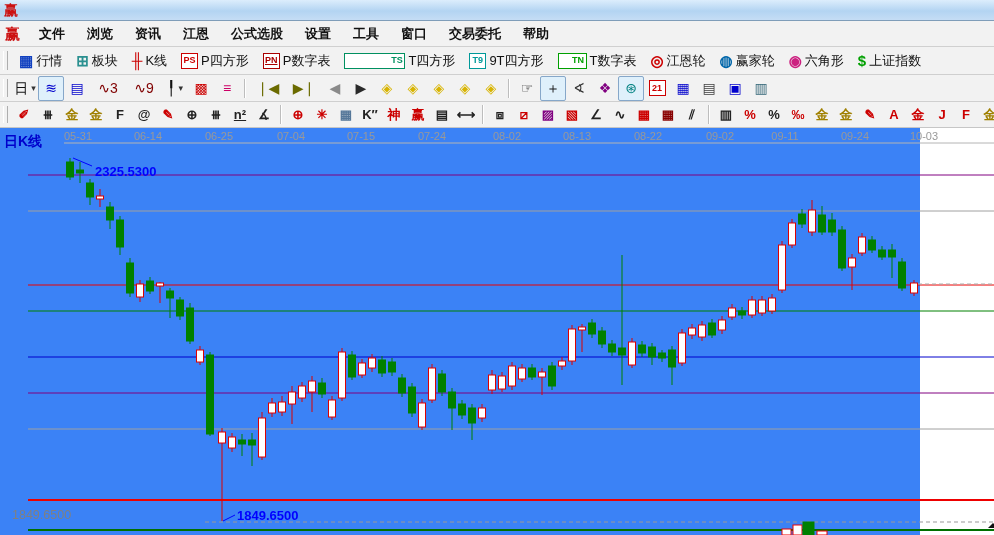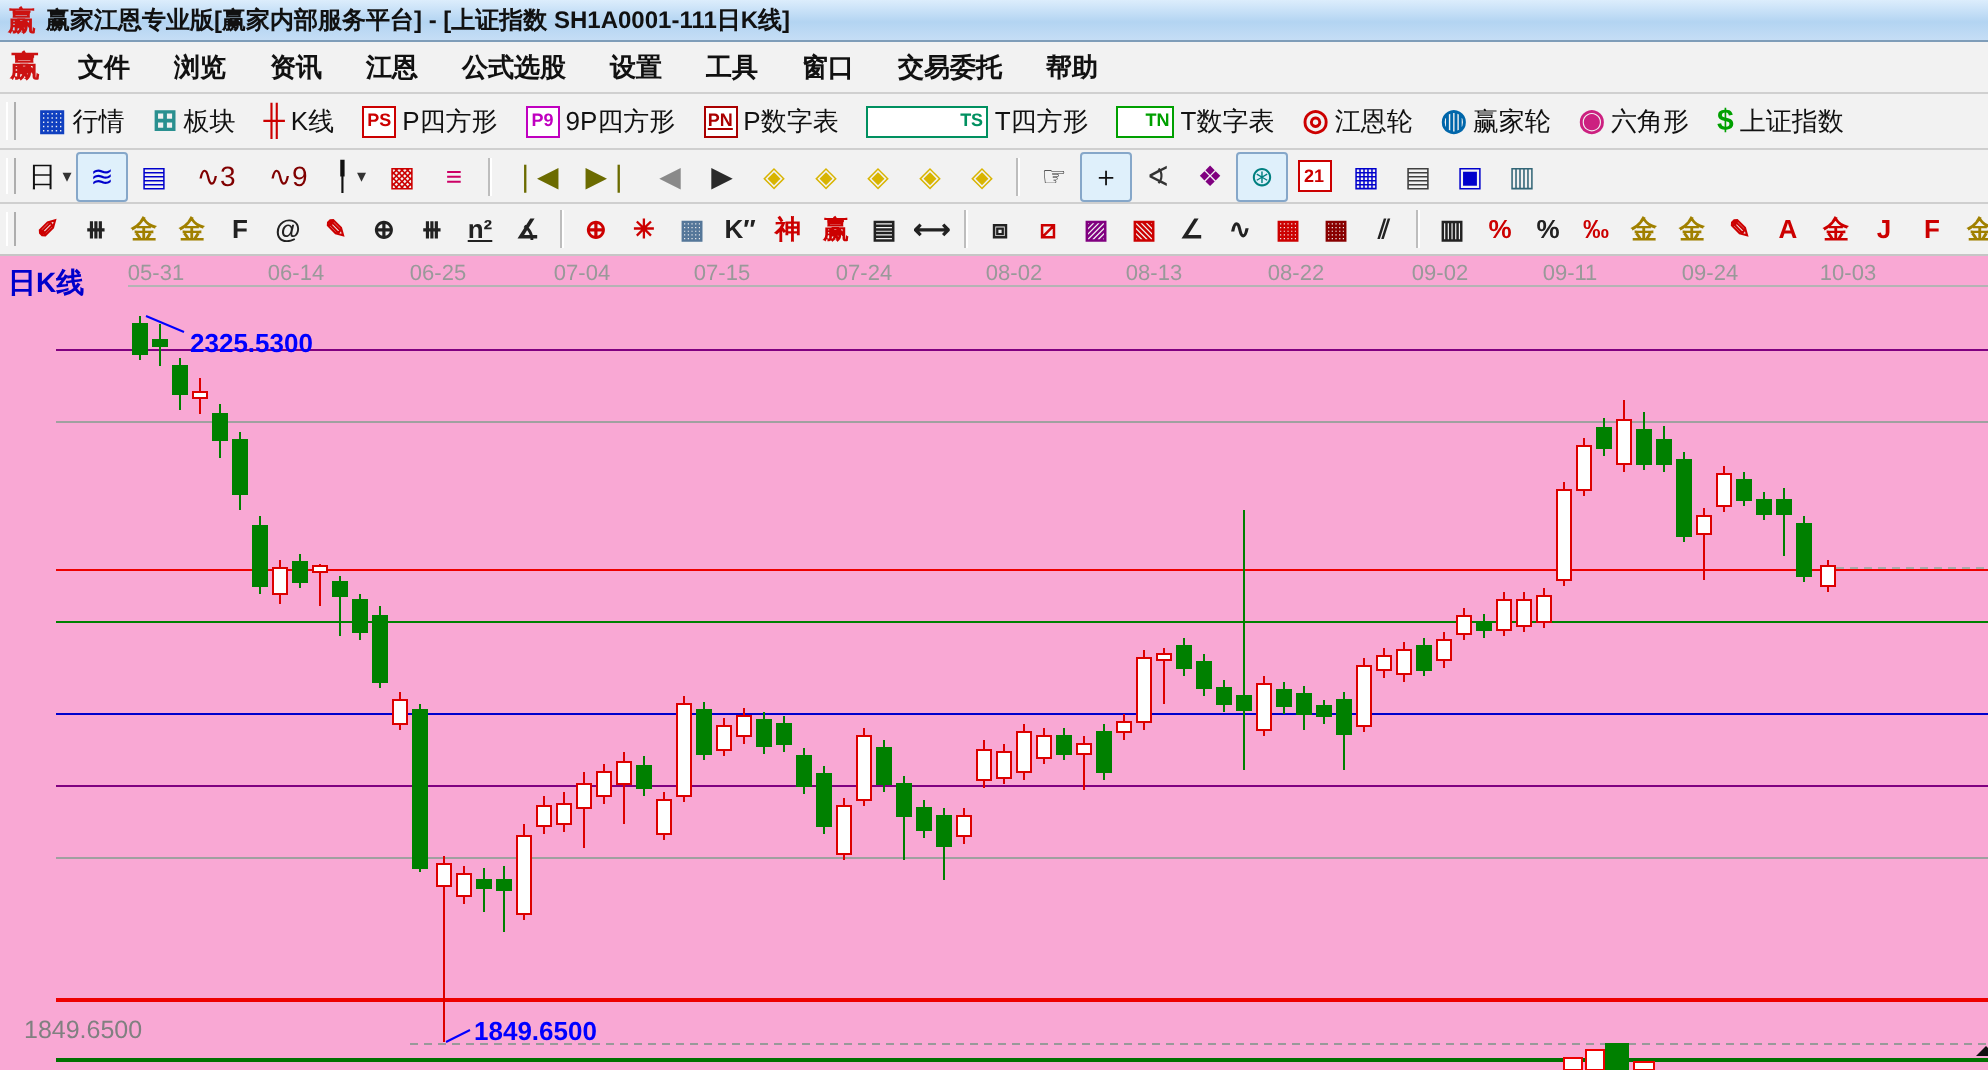--- a/index.html
+++ b/index.html
@@ -38,33 +38,32 @@
   .glyph{font-size:14px;line-height:1;}
   .tb1 .glyph{font-size:15px;font-weight:bold;}
   .tb3 .glyph{font-size:13px;font-weight:bold;}
   .tlabel{font-size:13px;color:#111;}
   .badge{display:inline-flex;align-items:center;justify-content:center;
     width:15px;height:14px;border:1px solid;background:#fff;
     font-size:9px;font-weight:bold;letter-spacing:0;line-height:1;}
   .darrow{font-size:9px;color:#333;}
 
   
-  .chartwrap{position:absolute;left:0;top:128px;width:994px;height:407px;background:#f9a8d4;}
+  .chartwrap{position:absolute;left:0;top:128px;width:920px;height:407px;background:#3b82f6;}
   .pane-label{position:absolute;left:4px;top:5px;color:#0000cc;font-weight:bold;
     font-size:14px;z-index:3;}
   svg{display:block;}
 </style>
 </head>
 <body>
 
 <div class="app">
 
   <div class="titlebar">
     <span class="logo">赢</span>
-    <span class="ttext">赢家江恩专业版[赢家内部服务平台] - [上证指数 SH1A0001-111日K线]</span>
   </div>
 
   <div class="menubar">
     <span class="logo">赢</span>
     <span style="display:flex">
         <span class="tbtn">
           <span class="tlabel">文件</span>
         </span>
         <span class="tbtn">
           <span class="tlabel">浏览</span>
@@ -109,30 +108,30 @@
         </span>
         <span class="tbtn">
           <span class="glyph" style="color: rgb(204, 0, 0);">╫</span>
           <span class="tlabel">K线</span>
         </span>
         <span class="tbtn">
           <span class="badge" style="border-color: rgb(204, 0, 0); color: rgb(204, 0, 0);">PS</span>
           <span class="tlabel">P四方形</span>
         </span>
         <span class="tbtn">
-          <span class="badge" style="border-color: rgb(192, 0, 192); color: rgb(192, 0, 192);">P9</span>
-          <span class="tlabel">9P四方形</span>
-        </span>
-        <span class="tbtn">
           <span class="badge" style="border-color: rgb(170, 0, 0); color: rgb(170, 0, 0); text-decoration: underline;">PN</span>
           <span class="tlabel">P数字表</span>
         </span>
         <span class="tbtn">
           <span class="badge" style="border-color: rgb(0, 144, 96); color: rgb(0, 144, 96); padding-left: 44px;">TS</span>
           <span class="tlabel">T四方形</span>
+        </span>
+        <span class="tbtn">
+          <span class="badge" style="border-color: rgb(0, 153, 153); color: rgb(0, 153, 153);">T9</span>
+          <span class="tlabel">9T四方形</span>
         </span>
         <span class="tbtn">
           <span class="badge" style="border-color: rgb(0, 160, 0); color: rgb(0, 160, 0); padding-left: 12px;">TN</span>
           <span class="tlabel">T数字表</span>
         </span>
         <span class="tbtn">
           <span class="glyph" style="color: rgb(204, 0, 0);">◎</span>
           <span class="tlabel">江恩轮</span>
         </span>
         <span class="tbtn">

